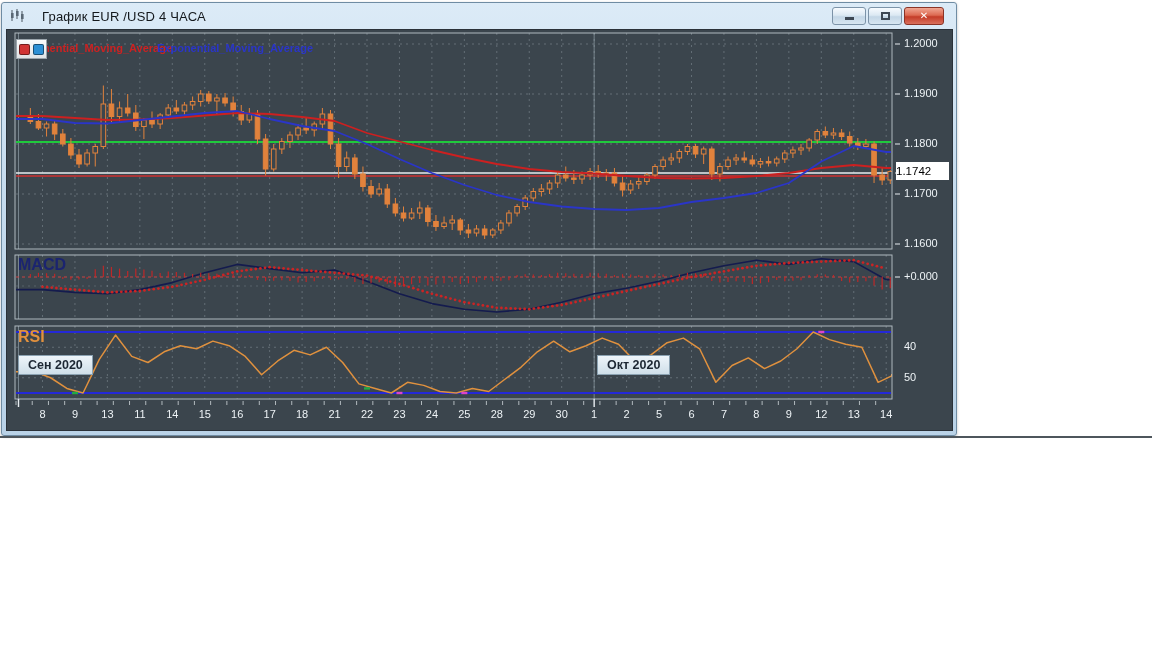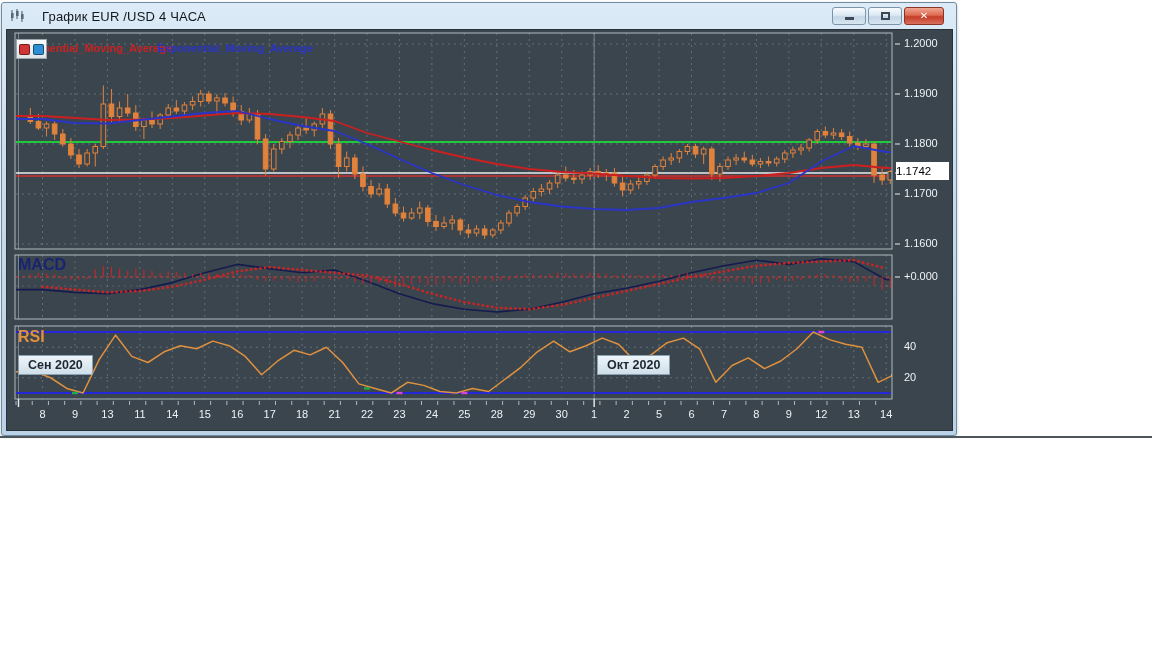--- a/index.html
+++ b/index.html
@@ -805,21 +805,21 @@
   <div class="month-box" id="sen-box">Сен 2020</div>
   <div class="month-box" id="okt-box">Окт 2020</div>
 
   <div id="bottom-line"></div>
 <div class="axlab" style="left: 904px; top: 37px;">1.2000</div>
     <div class="axlab" style="left: 904px; top: 87px;">1.1900</div>
     <div class="axlab" style="left: 904px; top: 137px;">1.1800</div>
     <div class="axlab" style="left: 904px; top: 187px;">1.1700</div>
     <div class="axlab" style="left: 904px; top: 237px;">1.1600</div>
     <div class="axlab" style="left: 904px; top: 340.25px;">40</div>
-    <div class="axlab" style="left: 904px; top: 370.75px;">20</div>
+    <div class="axlab" style="left: 904px; top: 370.75px;">50</div>
     <div class="xlab" style="left: 42.5px; top: 408px;">8</div>
     <div class="xlab" style="left: 74.95px; top: 408px;">9</div>
     <div class="xlab" style="left: 107.4px; top: 408px;">13</div>
     <div class="xlab" style="left: 139.85px; top: 408px;">11</div>
     <div class="xlab" style="left: 172.3px; top: 408px;">14</div>
     <div class="xlab" style="left: 204.75px; top: 408px;">15</div>
     <div class="xlab" style="left: 237.2px; top: 408px;">16</div>
     <div class="xlab" style="left: 269.65px; top: 408px;">17</div>
     <div class="xlab" style="left: 302.1px; top: 408px;">18</div>
     <div class="xlab" style="left: 334.55px; top: 408px;">21</div>

